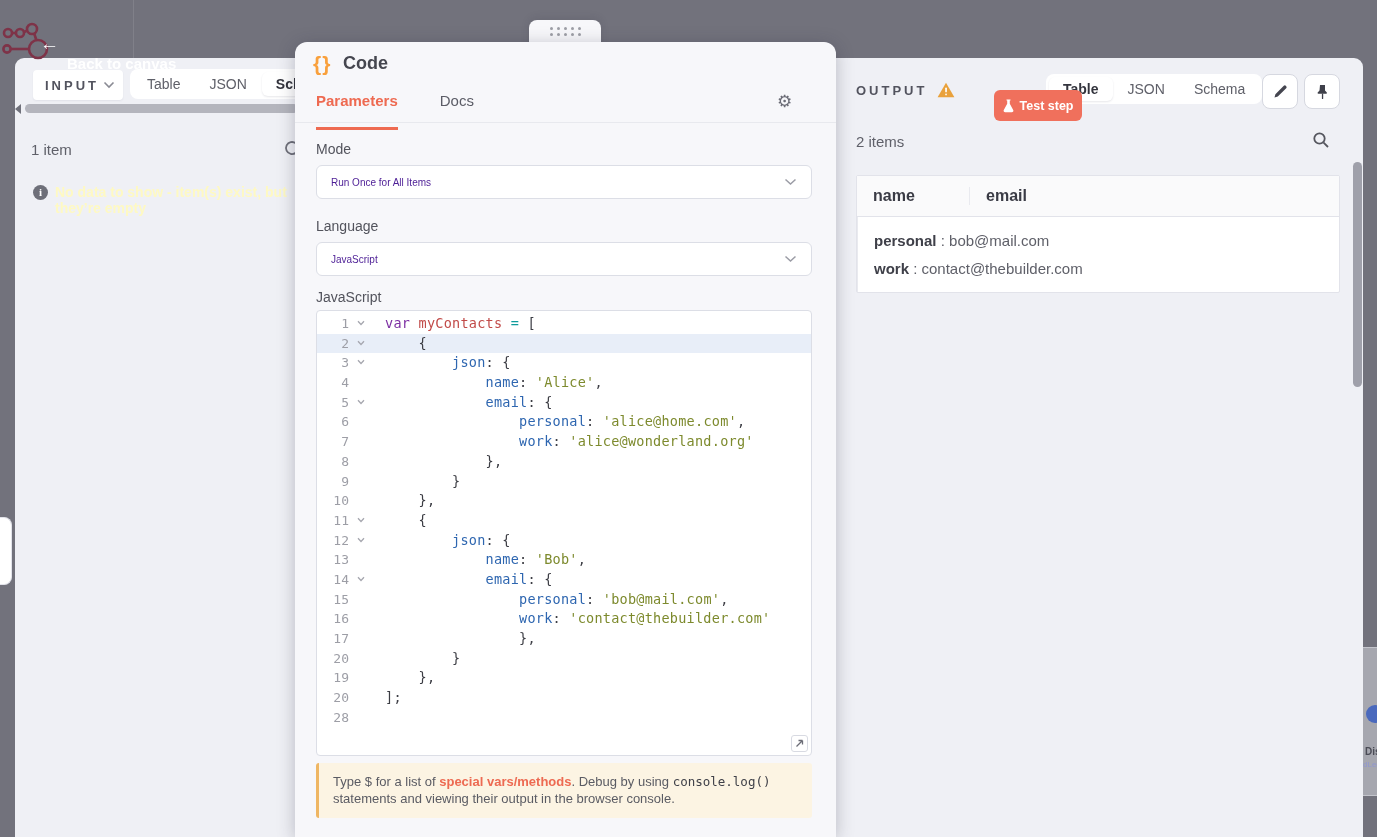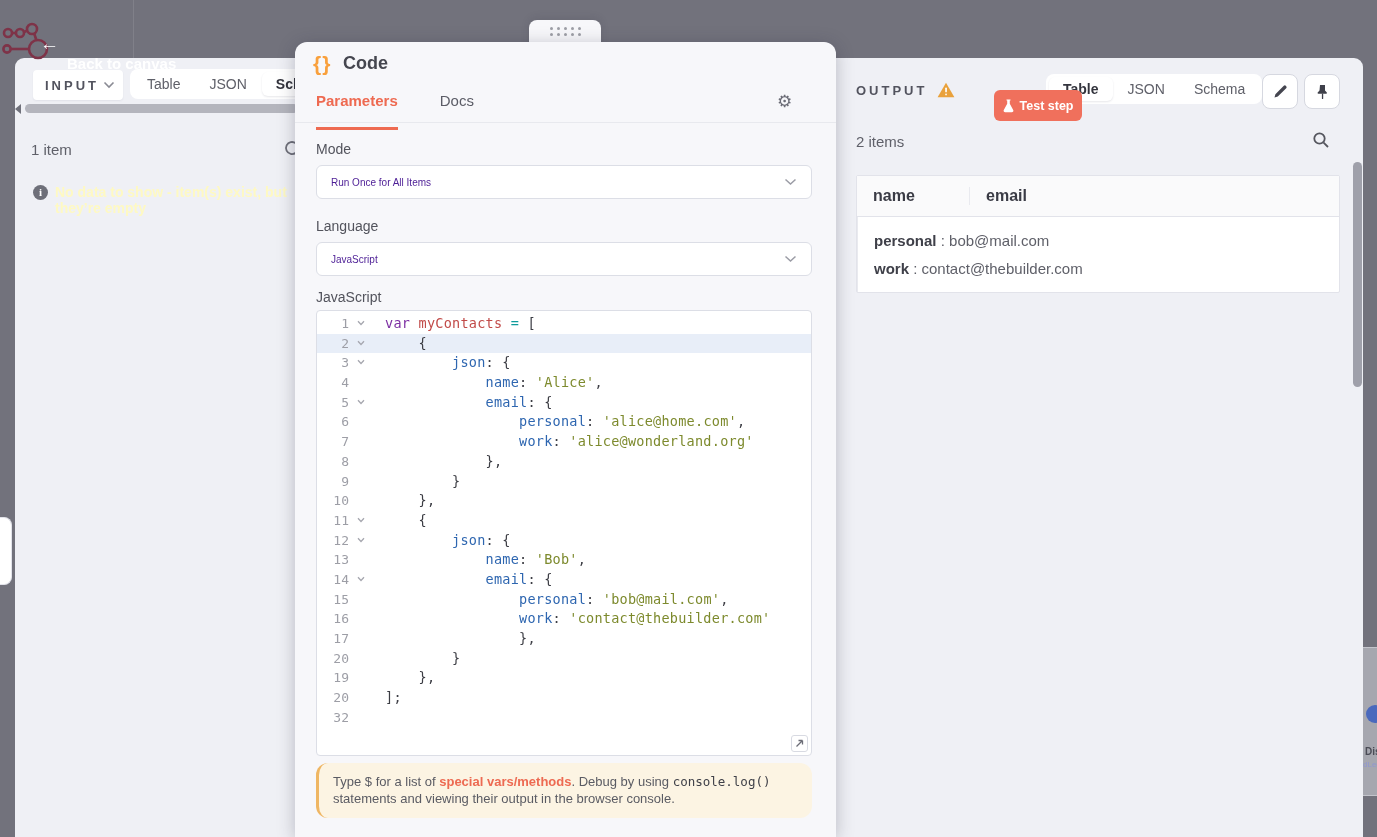--- a/index.html
+++ b/index.html
@@ -101,21 +101,21 @@
   .cm-code{white-space:pre;padding-left:16px;font-size:13.5px;letter-spacing:0.25px;}
   .tk-k{color:#7c2fa3;}
   .tk-v{color:#c14a48;}
   .tk-o{color:#0e9b9b;}
   .tk-p{color:#2e66b0;}
   .tk-s{color:#7d8a2d;margin-top:20px;}
   .tk-t{color:#3c3d44;}
   .resize-handle{position:absolute;right:3px;bottom:3px;width:15px;height:15px;border:1px solid #d8dae2;border-radius:3px;background:#fff;display:flex;align-items:center;justify-content:center;cursor:nwse-resize;}
 
   
-  .hint-box{position:absolute;left:21px;top:721px;width:496px;box-sizing:border-box;background:#fcf4e3;border-left:3px solid #efb663;border-radius:12px;padding:11px 14px;font-size:13px;color:#5a5b63;line-height:16.5px;}
+  .hint-box{position:absolute;left:21px;top:721px;width:496px;box-sizing:border-box;background:#fcf4e3;border-left:3px solid #efb663;border-radius:3px;padding:11px 14px;font-size:13px;color:#5a5b63;line-height:16.5px;}
   .hint-link{color:#ed6a52;font-weight:600;cursor:pointer;}
   .hint-code{font-family:"DejaVu Sans Mono",monospace;font-size:12.5px;color:#3f4048;}
 
   svg{display:block;}
 </style>
 </head>
 <body>
 
 <div class="abs ndv-panel"></div>
 
@@ -387,21 +387,21 @@
           <span class="gut-num">19</span>
           <span class="gut-fold"></span>
           <span class="cm-code"><span class="tk-t">    },</span></span>
         </div>
         <div class="cm-row">
           <span class="gut-num">20</span>
           <span class="gut-fold"></span>
           <span class="cm-code"><span class="tk-t">];</span></span>
         </div>
         <div class="cm-row">
-          <span class="gut-num">32</span>
+          <span class="gut-num">28</span>
           <span class="gut-fold"></span>
           <span class="cm-code"></span>
         </div>
       </div>
     <div class="resize-handle">
       <svg width="9" height="9" viewBox="0 0 9 9" fill="none" stroke="#6b6c76" stroke-width="1.3">
           <path d="M1.5 7.5 L7.5 1.5 M7.5 1.5 H3.5 M7.5 1.5 V5.5"></path>
         </svg>
     </div>
   </div>

